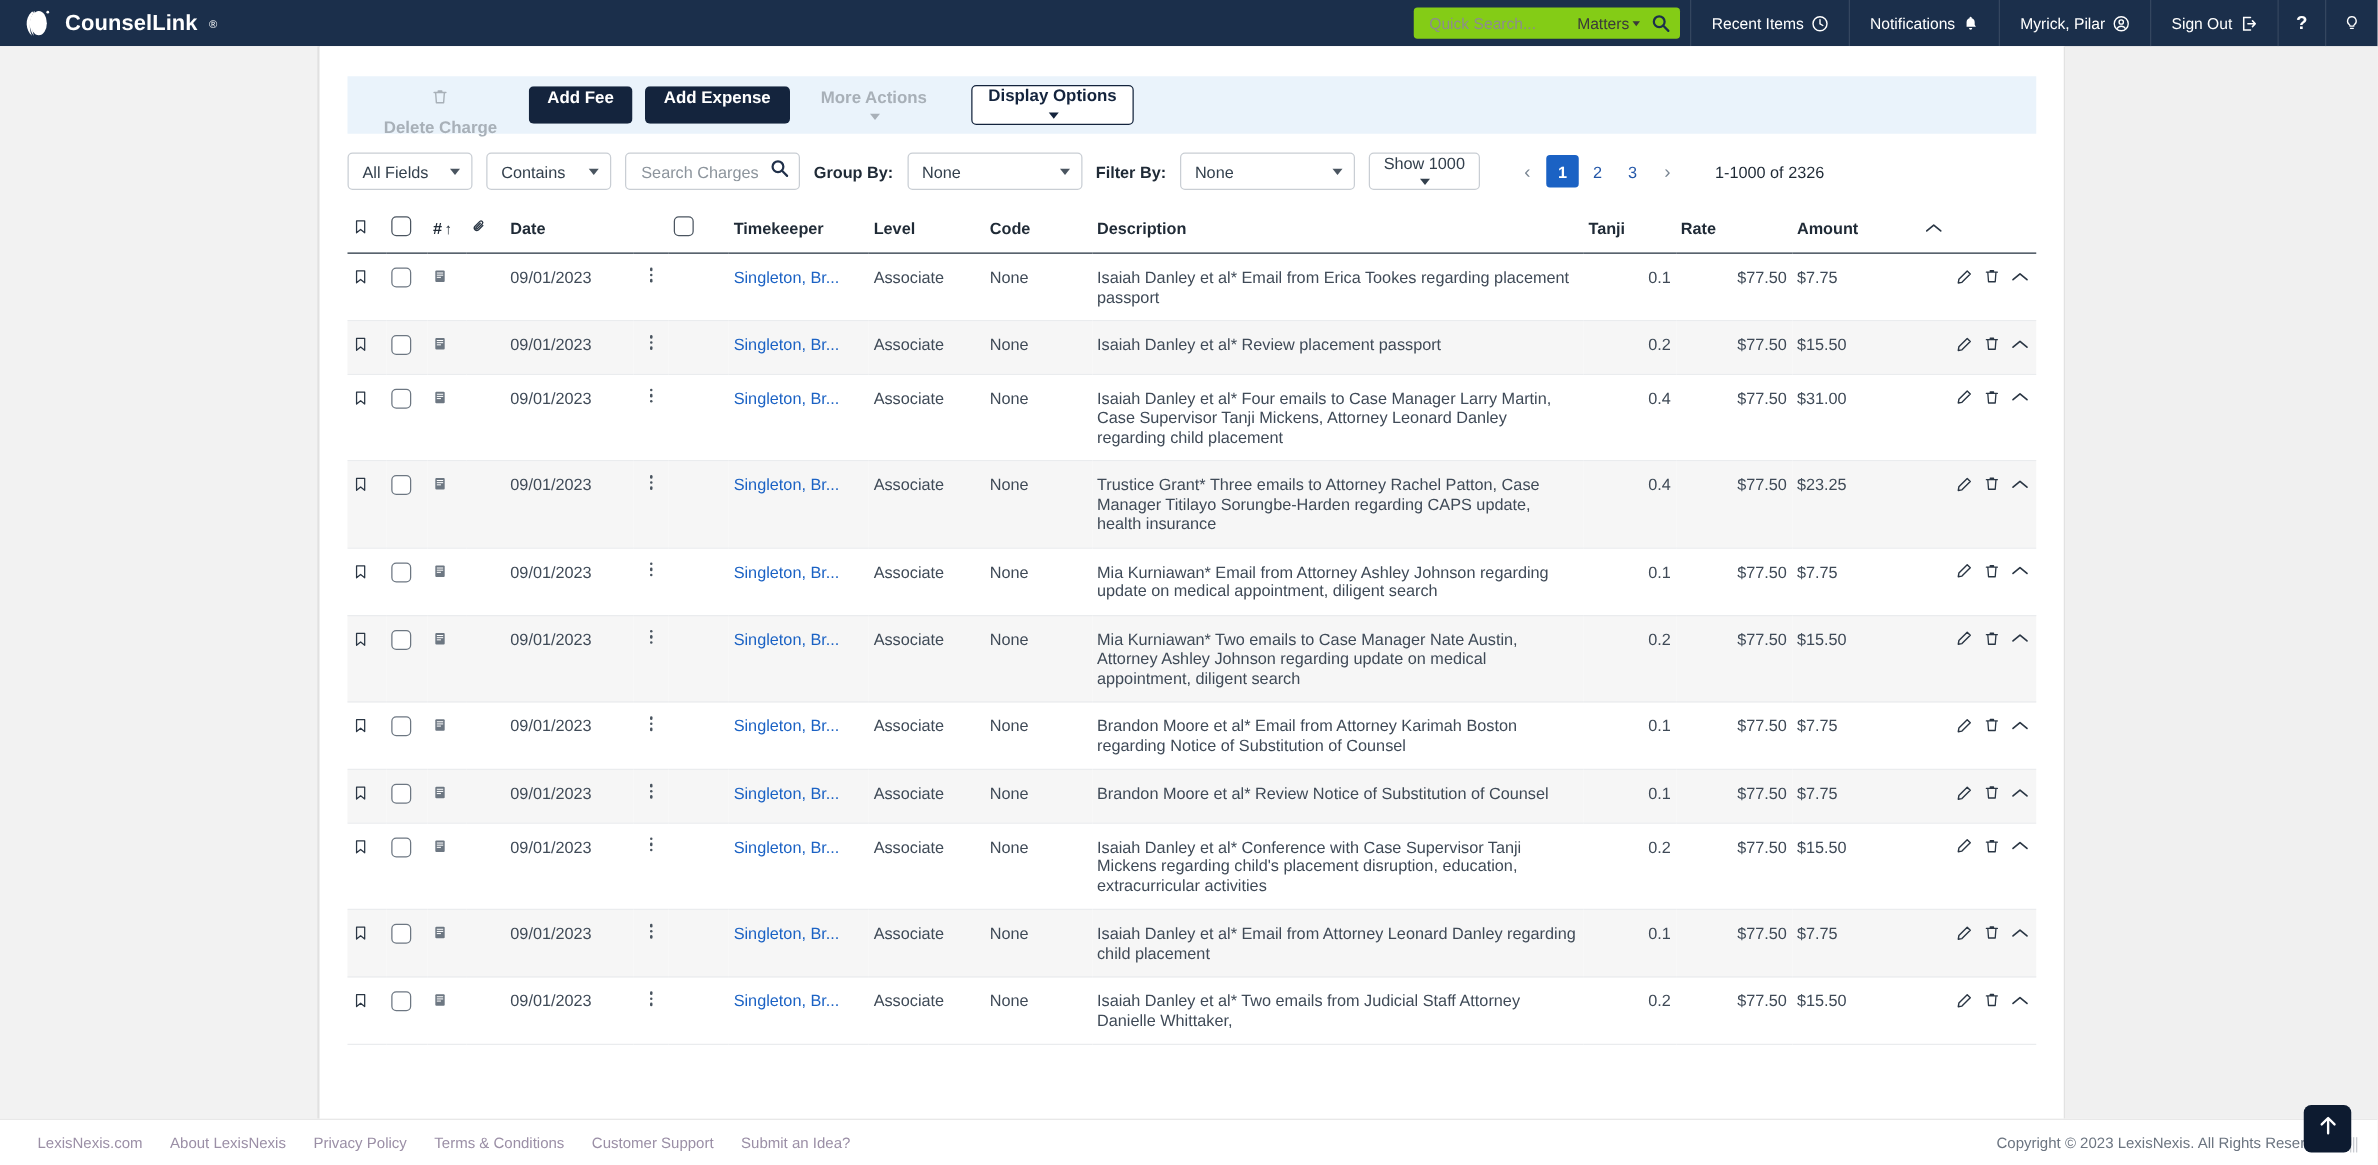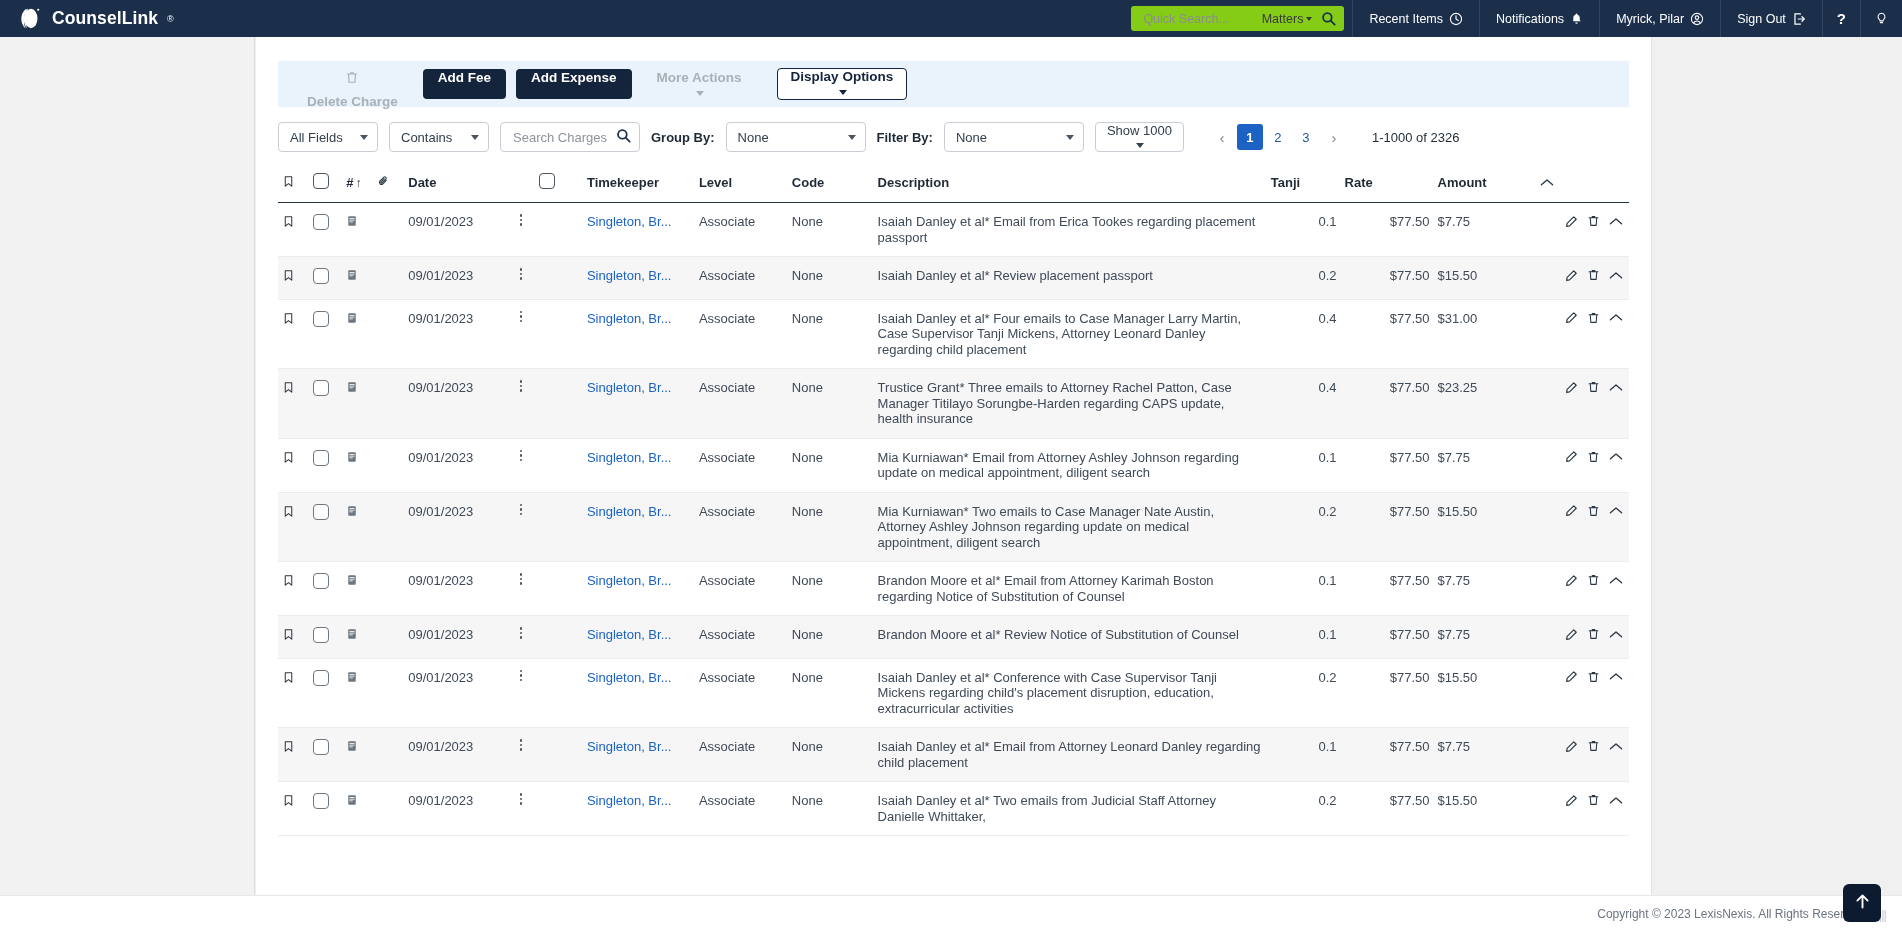--- a/index.html
+++ b/index.html
@@ -979,17 +979,25 @@
   <div class="fab">
     <span>
       <svg width="19" height="19" viewBox="0 0 20 20" fill="none" stroke="#ffffff" stroke-width="2">
         <path d="M10 16.4V3.8M4.6 9 10 3.6 15.4 9" stroke-linecap="round" stroke-linejoin="round"></path>
       </svg>
     </span>
   </div>
 </div>
 
 <div class="footer">
+  <div class="footer-links" id="footer-links">
+      <a>LexisNexis.com</a>
+      <a>About LexisNexis</a>
+      <a>Privacy Policy</a>
+      <a>Terms &amp; Conditions</a>
+      <a>Customer Support</a>
+      <a>Submit an Idea?</a>
+    </div>
   <div class="copyright">
     <span>Copyright © 2023 LexisNexis. All Rights Reserved.</span>
     <span class="cr-mark">|||</span>
   </div>
 </div>
 
 </body></html>

